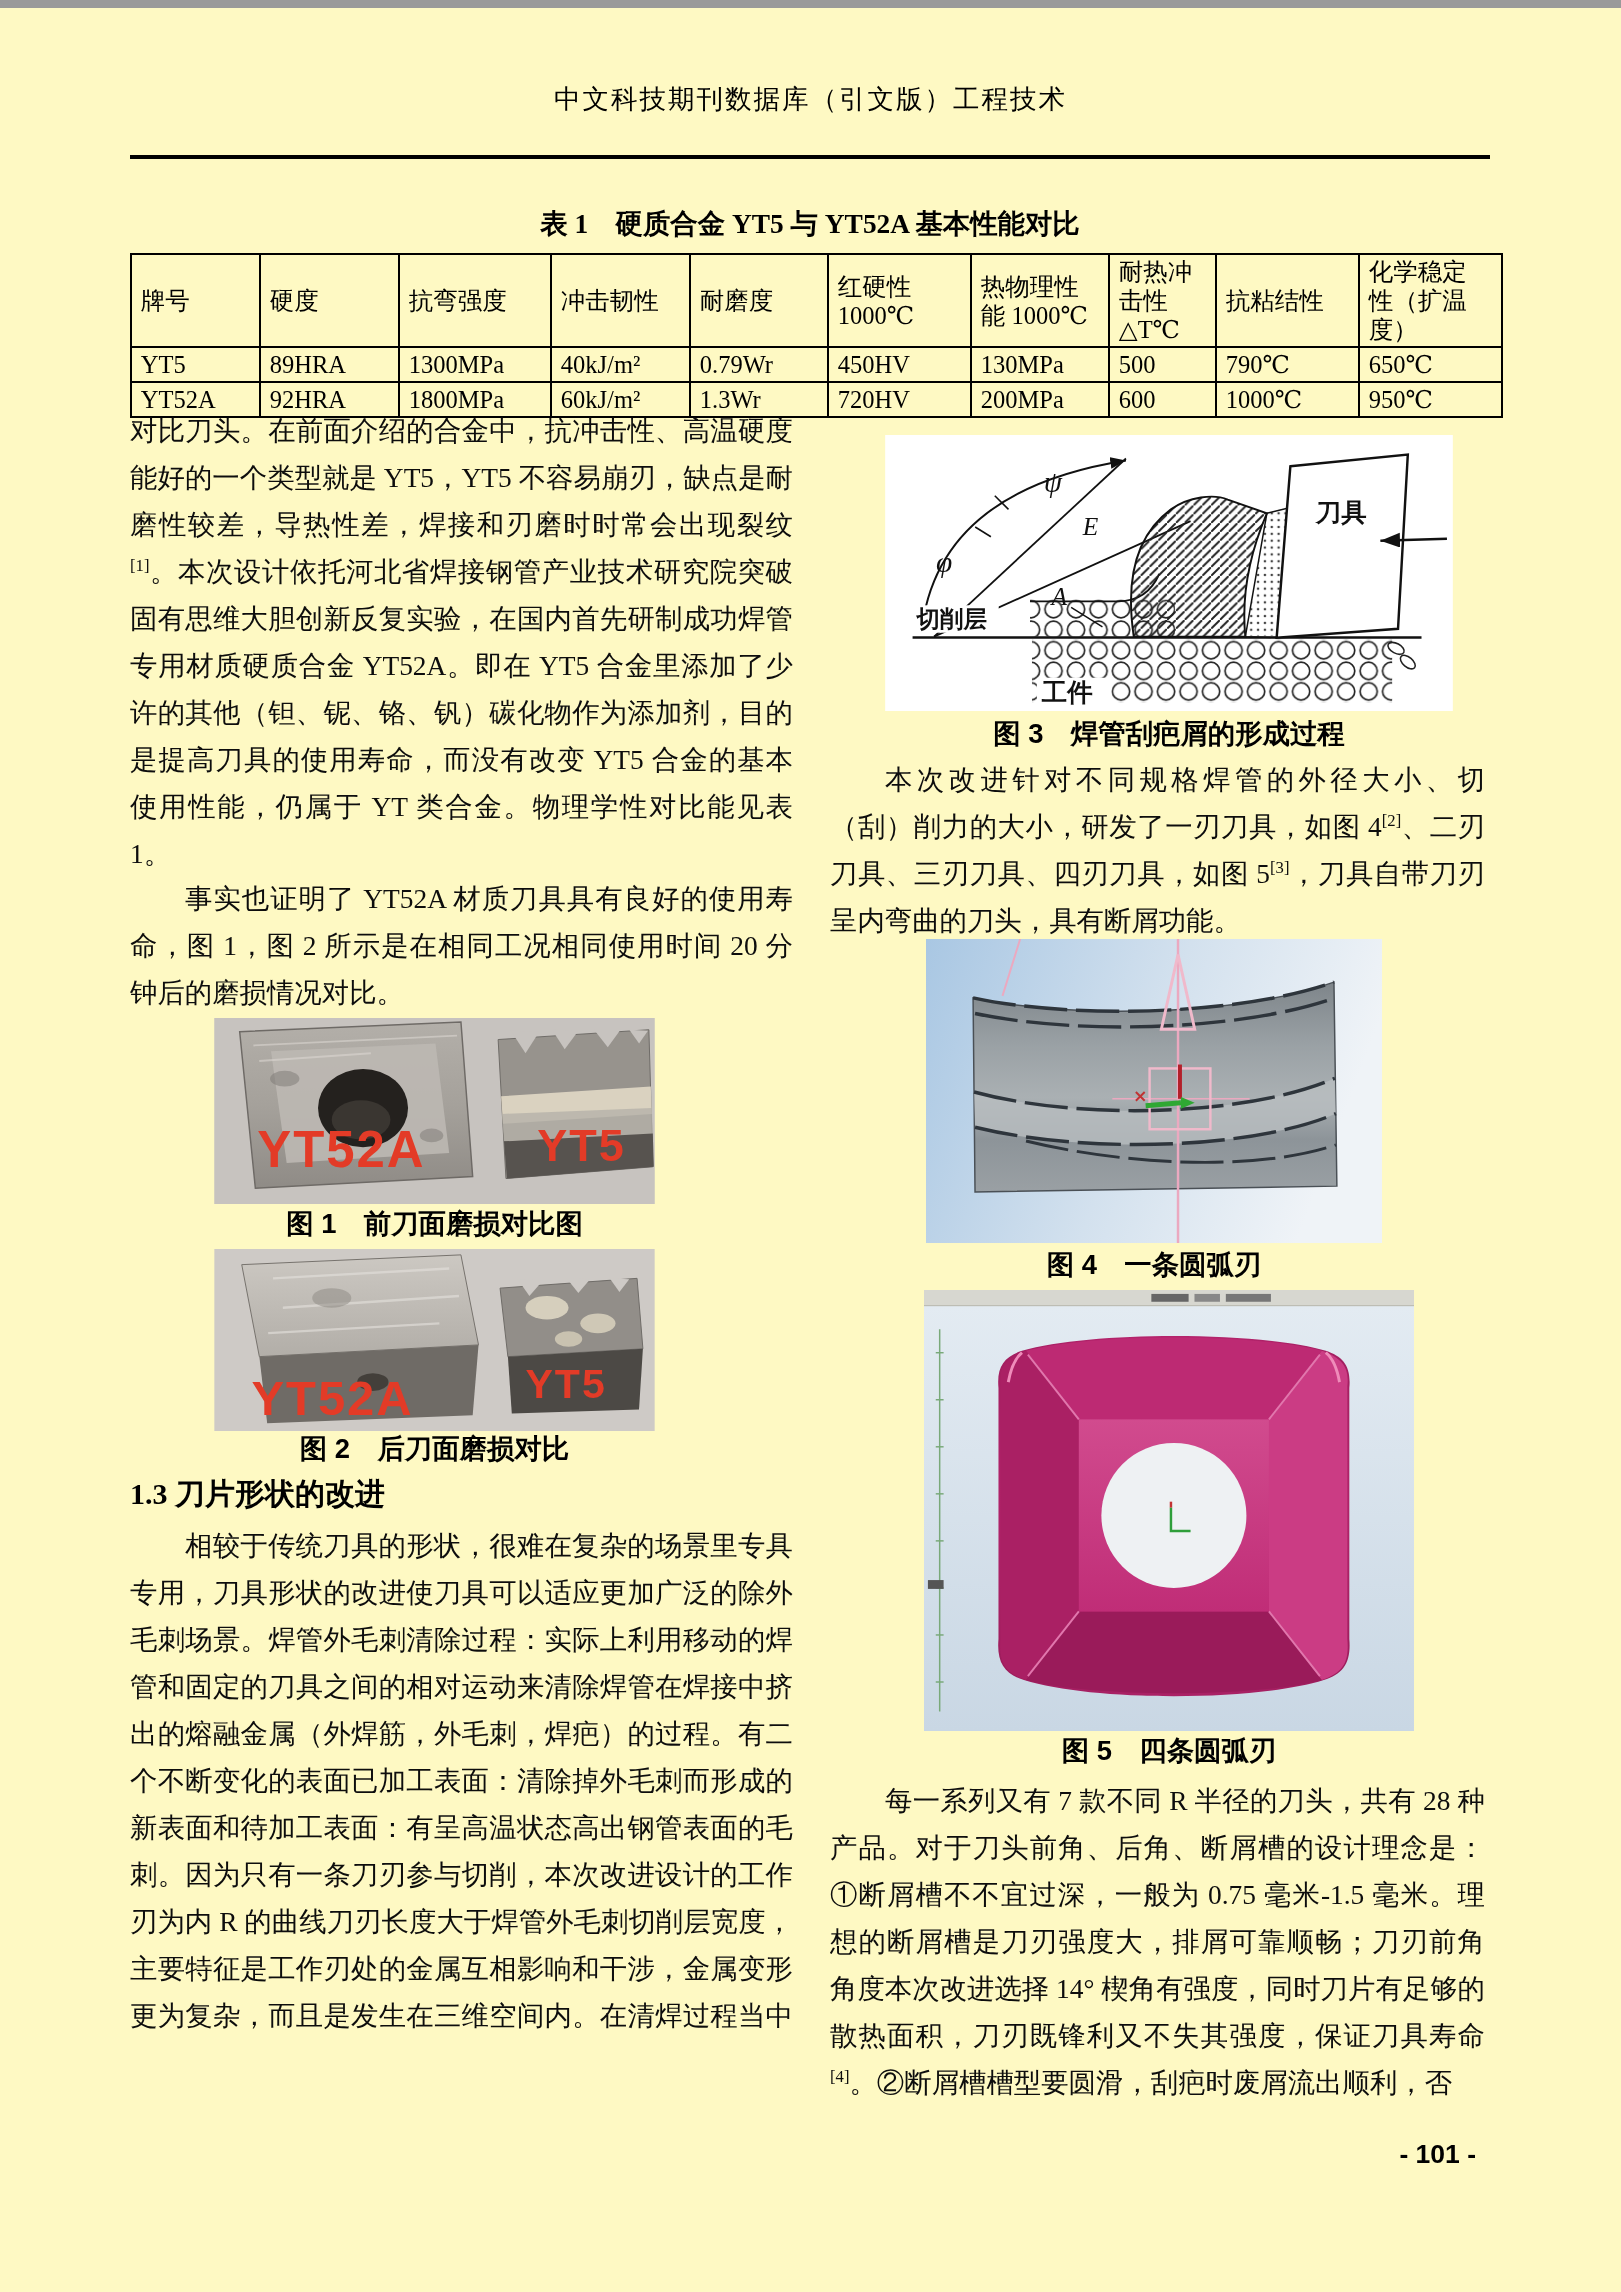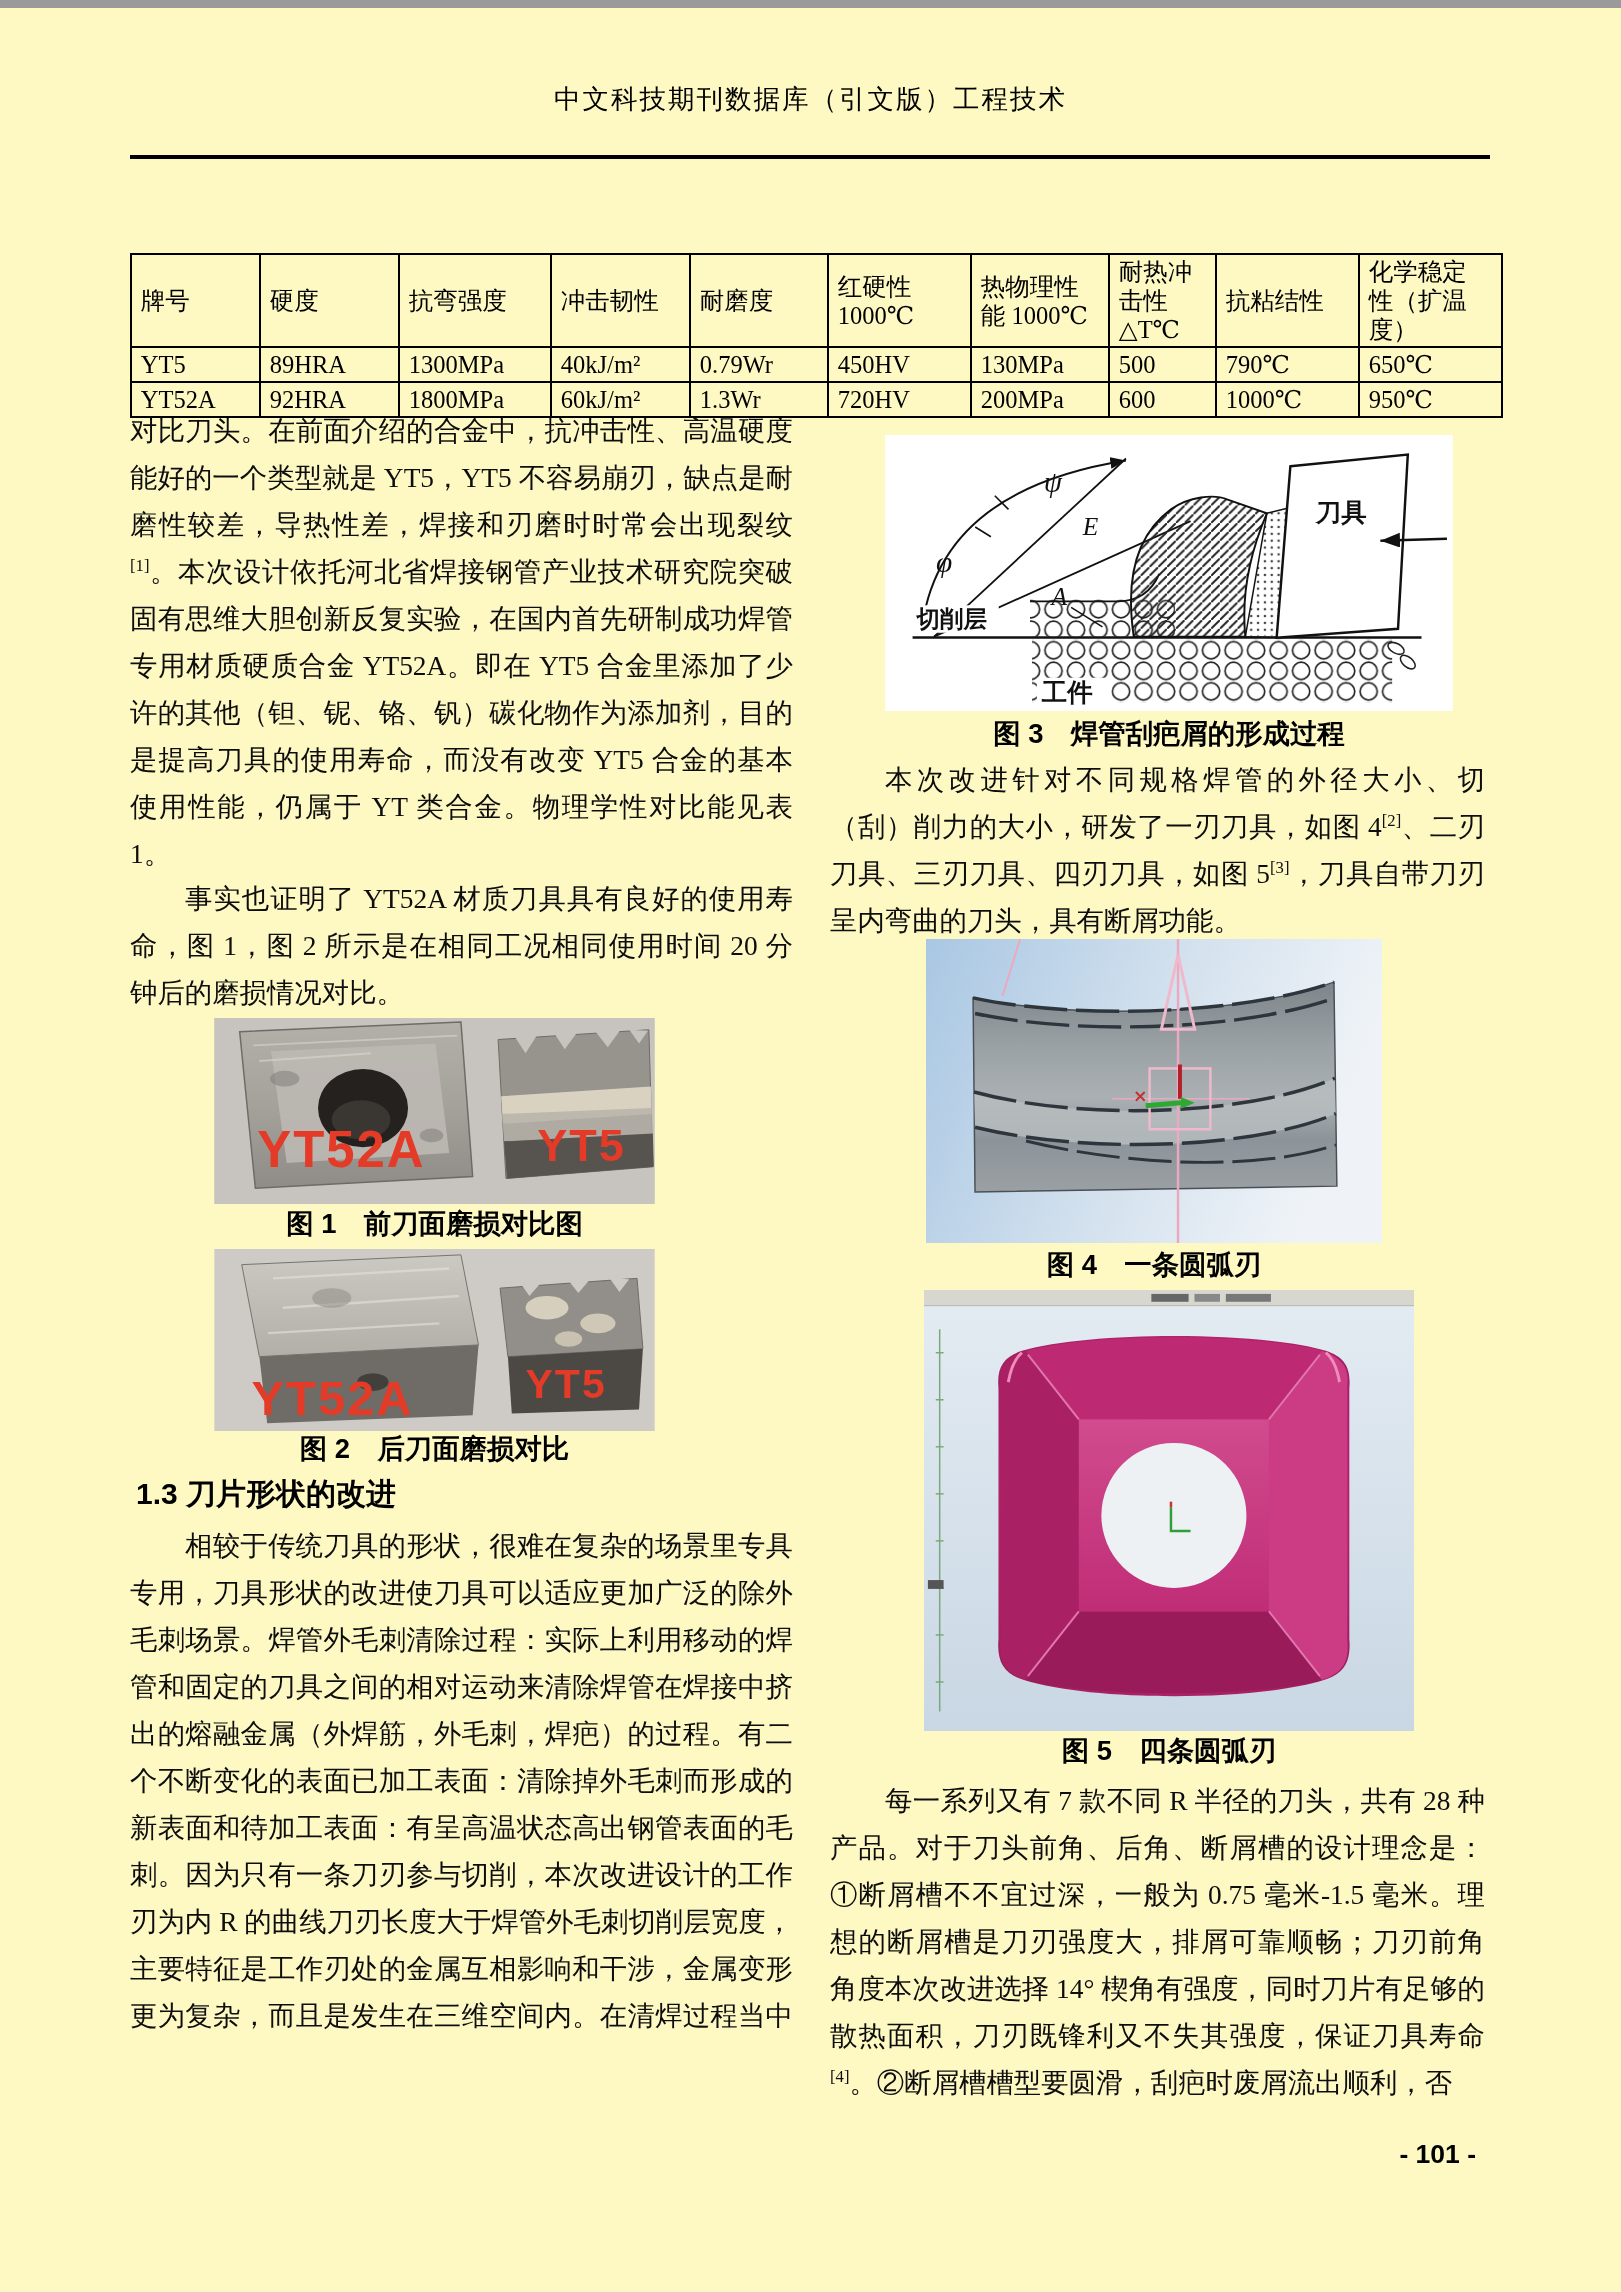--- a/index.html
+++ b/index.html
@@ -52,20 +52,21 @@
   .photo-label { font-family:"Liberation Sans","DejaVu Sans",sans-serif; font-weight:bold; letter-spacing:2px; }
 </style>
 </head>
 <body>
 
 <div class="page">
 
   <div class="journal-header">中文科技期刊数据库（引文版）工程技术</div>
   <div class="header-rule"></div>
 
+  <div class="table-title">表 1　硬质合金 YT5 与 YT52A 基本性能对比</div>
 
   <table class="perf">
     <colgroup>
       <col style="width:129px">
         <col style="width:139px">
         <col style="width:152px">
         <col style="width:139px">
         <col style="width:138px">
       <col style="width:143px">
         <col style="width:138px">
@@ -185,21 +186,21 @@
         <ellipse cx="392" cy="76" rx="18" ry="10" fill="#cfc8b6"></ellipse>
         <ellipse cx="362" cy="92" rx="14" ry="8" fill="#c9c2b0"></ellipse>
         <polygon points="300,110 438,102 434,164 304,168" fill="#4c4945"></polygon>
       </g>
       <text class="photo-label" x="38" y="170" font-size="50" fill="#e33b27">YT52A</text>
       <text class="photo-label" x="318" y="152" font-size="42" fill="#e33b27">YT5</text>
     </svg>
   </figure>
   <div class="fig-caption" style="left:214px; top:1423px; width:441px;">图 2　后刀面磨损对比</div>
 
-  <div class="section-heading" style="left:136px; top:1466px; width:663px;">1.3 刀片形状的改进</div>
+  <div class="section-heading" style="left:130px; top:1466px; width:663px;font-family:Liberation Serif, serif;">1.3 刀片形状的改进</div>
 
   <p class="body-text indent" style="left:130px; top:1515px; width:663px; height:521px;">相较于传统刀具的形状，很难在复杂的场景里专具专用，刀具形状的改进使刀具可以适应更加广泛的除外毛刺场景。焊管外毛刺清除过程：实际上利用移动的焊管和固定的刀具之间的相对运动来清除焊管在焊接中挤出的熔融金属（外焊筋，外毛刺，焊疤）的过程。有二个不断变化的表面已加工表面：清除掉外毛刺而形成的新表面和待加工表面：有呈高温状态高出钢管表面的毛刺。因为只有一条刀刃参与切削，本次改进设计的工作刃为内 R 的曲线刀刃长度大于焊管外毛刺切削层宽度，主要特征是工作刃处的金属互相影响和干涉，金属变形更为复杂，而且是发生在三维空间内。在清焊过程当中切屑产生过程如图 3。</p>
 
   <figure class="figblock" style="left:885px; top:427px;">
     <svg width="568" height="276" viewBox="0 0 580 282">
       <defs>
         <pattern id="hatch" patternUnits="userSpaceOnUse" width="9" height="9">
           <line x1="-2" y1="11" x2="11" y2="-2" stroke="#222" stroke-width="2"></line>
         </pattern>
         <pattern id="dots" patternUnits="userSpaceOnUse" width="7" height="7">

